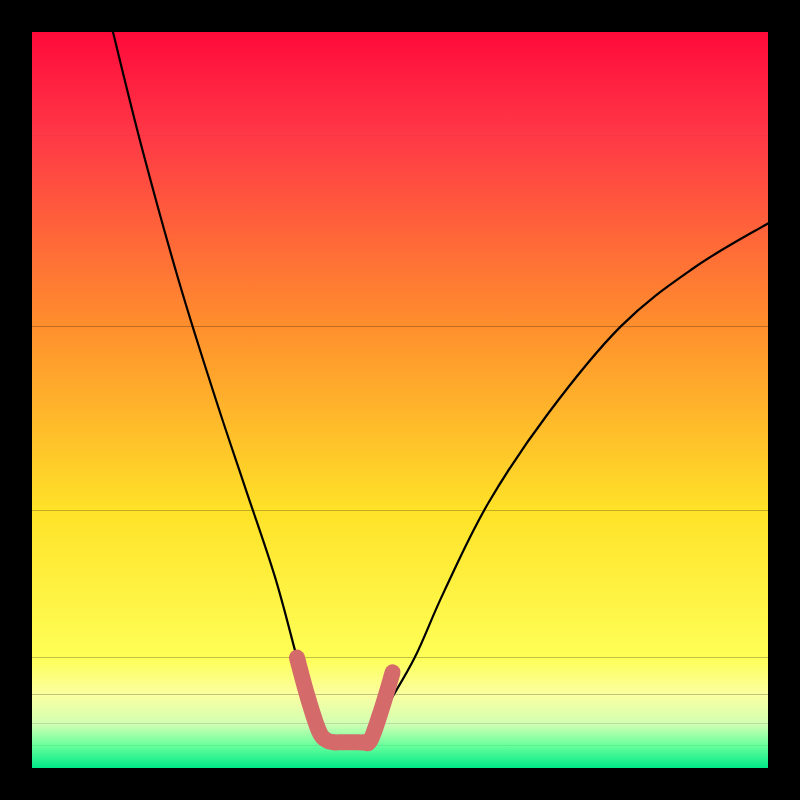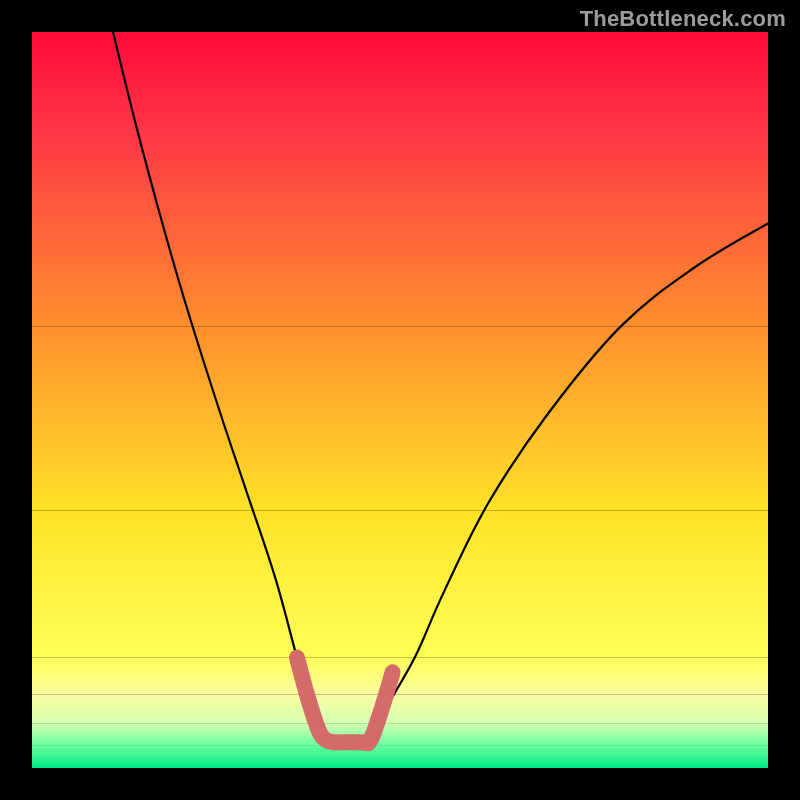--- a/index.html
+++ b/index.html
@@ -89,14 +89,13 @@
         <rect x="0" y="294.40000000000003" width="736" height="184" fill="url(#bg2)"></rect>
         <rect x="0" y="478.40000000000003" width="736" height="147.2" fill="url(#bg3)"></rect>
         <rect x="0" y="625.6" width="736" height="36.799999999999955" fill="url(#bg4)"></rect>
         <rect x="0" y="662.4" width="736" height="29.440000000000055" fill="url(#bg5)"></rect>
         <rect x="0" y="691.84" width="736" height="22.079999999999927" fill="url(#bg6)"></rect>
         <rect x="0" y="713.92" width="736" height="22.08000000000004" fill="url(#bg7)"></rect>
         <path d="M 80.96 0 C 86.25919999999999 21.196799999999996, 98.47679999999998 72.7168, 110.39999999999999 117.75999999999999 C 122.3232 162.80319999999998, 133.95200000000003 205.19679999999994, 147.20000000000002 250.23999999999995 C 160.448 295.28319999999997, 172.0768 330.9056, 184 368 C 195.9232 405.0944, 202.8416 424.52479999999997, 213.44 456.32 C 224.0384 488.1152, 233.60640000000004 514.1696, 242.88000000000002 544.64 C 252.1536 575.1104, 258.33599999999996 601.7536, 264.96 625.6 C 271.584 649.4464, 274.3808 662.5472, 279.68 677.12 C 284.9792 691.6928, 289.10080000000005 701.2607999999999, 294.40000000000003 706.56 C 299.6992 711.8592, 301.1712 706.56, 309.12 706.56 C 317.0688 706.56, 330.6112 711.8592, 338.56 706.56 C 346.5088 701.2607999999999, 345.33119999999997 691.6928, 353.28 677.12 C 361.2288 662.5472, 372.1216 646.7968000000001, 382.72 625.6 C 393.31840000000005 604.4032, 398.91200000000003 587.1808, 412.16 559.36 C 425.408 531.5392, 437.7728 502.83520000000004, 456.32 471.04 C 474.86719999999997 439.2448, 491.3535999999999 414.51520000000005, 515.1999999999999 382.72 C 539.0464 350.9248, 562.3040000000001 320.896, 588.8000000000001 294.40000000000003 C 615.296 267.90400000000005, 635.904 254.06719999999999, 662.4 235.51999999999998 C 688.896 216.97279999999998, 722.752 199.30880000000002, 736 191.36" fill="none" stroke="#000000" stroke-width="2.2" stroke-linecap="round"></path>
         <path d="M 264.96 625.6 C 266.9472 632.8864, 272.0256 652.832, 276 666.08 C 279.9744 679.3280000000001, 283.728 691.64864, 287.04 699.2 C 290.35200000000003 706.7513600000001, 291.7504 706.0448, 294.40000000000003 708.032 C 297.04960000000005 710.0192000000001, 299.11039999999997 709.84256, 301.76 710.24 C 304.4096 710.63744, 306.4704 710.24, 309.12 710.24 C 311.7696 710.24, 313.8304 710.24, 316.48 710.24 C 319.12960000000004 710.24, 321.19039999999995 710.24, 323.84 710.24 C 326.4896 710.24, 328.55039999999997 710.63744, 331.2 710.24 C 333.8496 709.84256, 335.248 713.9936, 338.56 708.032 C 341.872 702.0704000000001, 345.62559999999996 689.30816, 349.59999999999997 677.12 C 353.57439999999997 664.93184, 358.65279999999996 646.944, 360.64 640.3199999999999" fill="none" stroke="#d46a6a" stroke-width="16" stroke-linecap="round" stroke-linejoin="round"></path>
       </svg>
   </div>
-  <div class="watermark">TheBottleneck.com</div>
 </div>
 
 </body></html>

